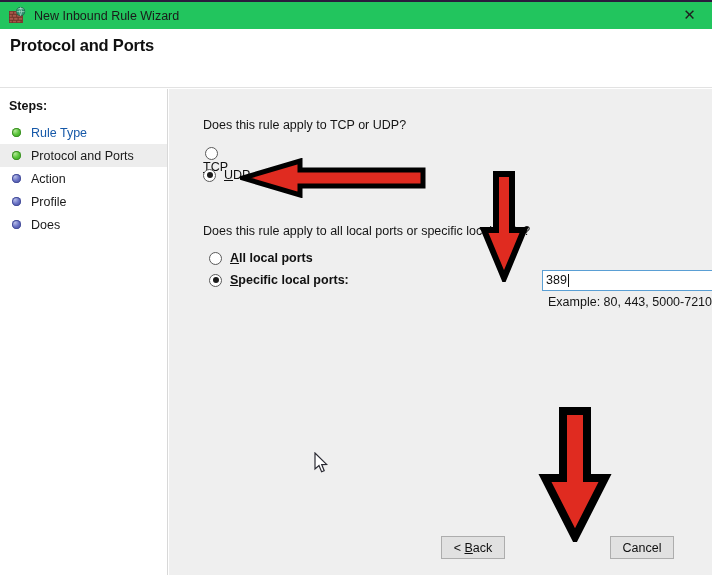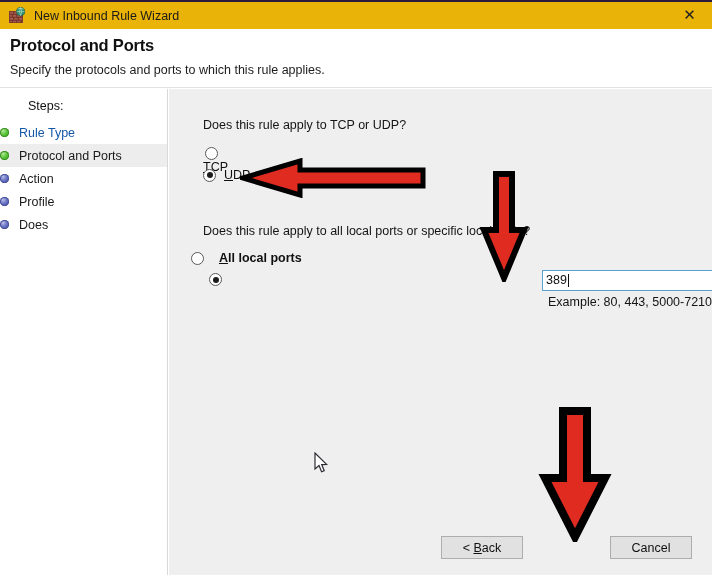--- a/index.html
+++ b/index.html
@@ -23,21 +23,21 @@
     box-sizing: border-box;
     border-top: 2px solid #2b1b3d;
   }
 
   
   .titlebar {
     position: absolute;
     left: 0; top: 0;
     width: 712px;
     height: 27px;
-    background: #eab308;
+    background: #22c55e;
     display: flex;
     align-items: center;
   }
   .title-icon {
     width: 18px; height: 17px;
     margin-left: 8px;
     position: relative;
     flex: 0 0 auto;
   }
   .title-text {
@@ -91,29 +91,30 @@
   .sidebar {
     position: absolute;
     left: 0; top: 87px;
     width: 168px;
     height: 488px;
     background: #ffffff;
     border-right: 1px solid #d8d8d8;
     box-sizing: border-box;
   }
   .steps-title {
-    margin: 10px 0 8px 28px;
-    font-size: 12.5px;
-    font-weight: normal;
+    margin: 10px 0 8px 9px;
+    font-size: 12.5px;
+    font-weight: bold;
     color: #111;
   }
   .step-row {
     display: flex;
     align-items: center;
     height: 23px;
+    padding-left: 12px;
     box-sizing: border-box;
   }
   .step-row.current { background: #ededed; }
   .bullet {
     width: 9px; height: 9px;
     border-radius: 50%;
     flex: 0 0 auto;
     margin-right: 10px;
   }
   .bullet.done {
@@ -147,21 +148,21 @@
   .q2 { left: 34px; top: 135px; }
 
   .radio-row {
     position: absolute;
     display: flex;
     align-items: center;
     white-space: nowrap;
   }
   .r-tcp  { left: 34px; top: 58px; flex-direction: column; }
   .r-udp  { left: 34px; top: 79px; }
-  .r-all  { left: 22px; top: 162px; gap: 7px; }
+  .r-all  { left: 40px; top: 162px; }
   .r-spec { left: 40px; top: 184px; }
 
   .radio {
     width: 13px; height: 13px;
     border-radius: 50%;
     background: #ffffff;
     border: 1px solid #5a5a5a;
     box-sizing: border-box;
     flex: 0 0 auto;
     margin-right: 8px;
@@ -209,21 +210,21 @@
     position: absolute;
     left: 379px; top: 206px;
     font-size: 12.5px;
     color: #141414;
     white-space: nowrap;
   }
 
   
   .btn {
     position: absolute;
-    width: 82px; height: 23px;
+    width: 64px; height: 23px;
     background: #e1e1e1;
     border: 1px solid #adadad;
     box-sizing: border-box;
     font-family: "Liberation Sans", sans-serif;
     font-size: 12.5px;
     color: #101010;
     display: flex;
     align-items: center;
     justify-content: center;
   }
@@ -274,21 +275,20 @@
       </svg>
     </span>
     <span class="title-text">New Inbound Rule Wizard</span>
     <div class="close-btn">
       <span class="close-glyph">✕</span>
     </div>
   </div>
 
   <div class="header">
     <div class="header-title">Protocol and Ports</div>
-    <div class="header-sub">Specify the protocols and ports to which this rule applies.</div>
   </div>
 
   <div class="sidebar">
     <div class="steps-title">Steps:</div>
 
     <div class="step-row">
       <span class="bullet done"></span>
       <span class="step-label link">Rule Type</span>
     </div>
 
@@ -329,20 +329,21 @@
 
     <div class="question q2">Does this rule apply to all local ports or specific local ports?</div>
 
     <div class="radio-row r-all">
       <span class="radio"></span>
       <span class="radio-label bold"><span class="acc">A</span><span>ll local ports</span></span>
     </div>
 
     <div class="radio-row r-spec">
       <span class="radio checked"></span>
+      <span class="radio-label bold"><span class="acc">S</span><span>pecific local ports:</span></span>
     </div>
 
     <div class="port-input">
       <span>389</span>
         <span class="caret"></span>
     </div>
 
     <div class="example">Example: 80, 443, 5000-7210</div>
 
     <div class="btn btn-back">

